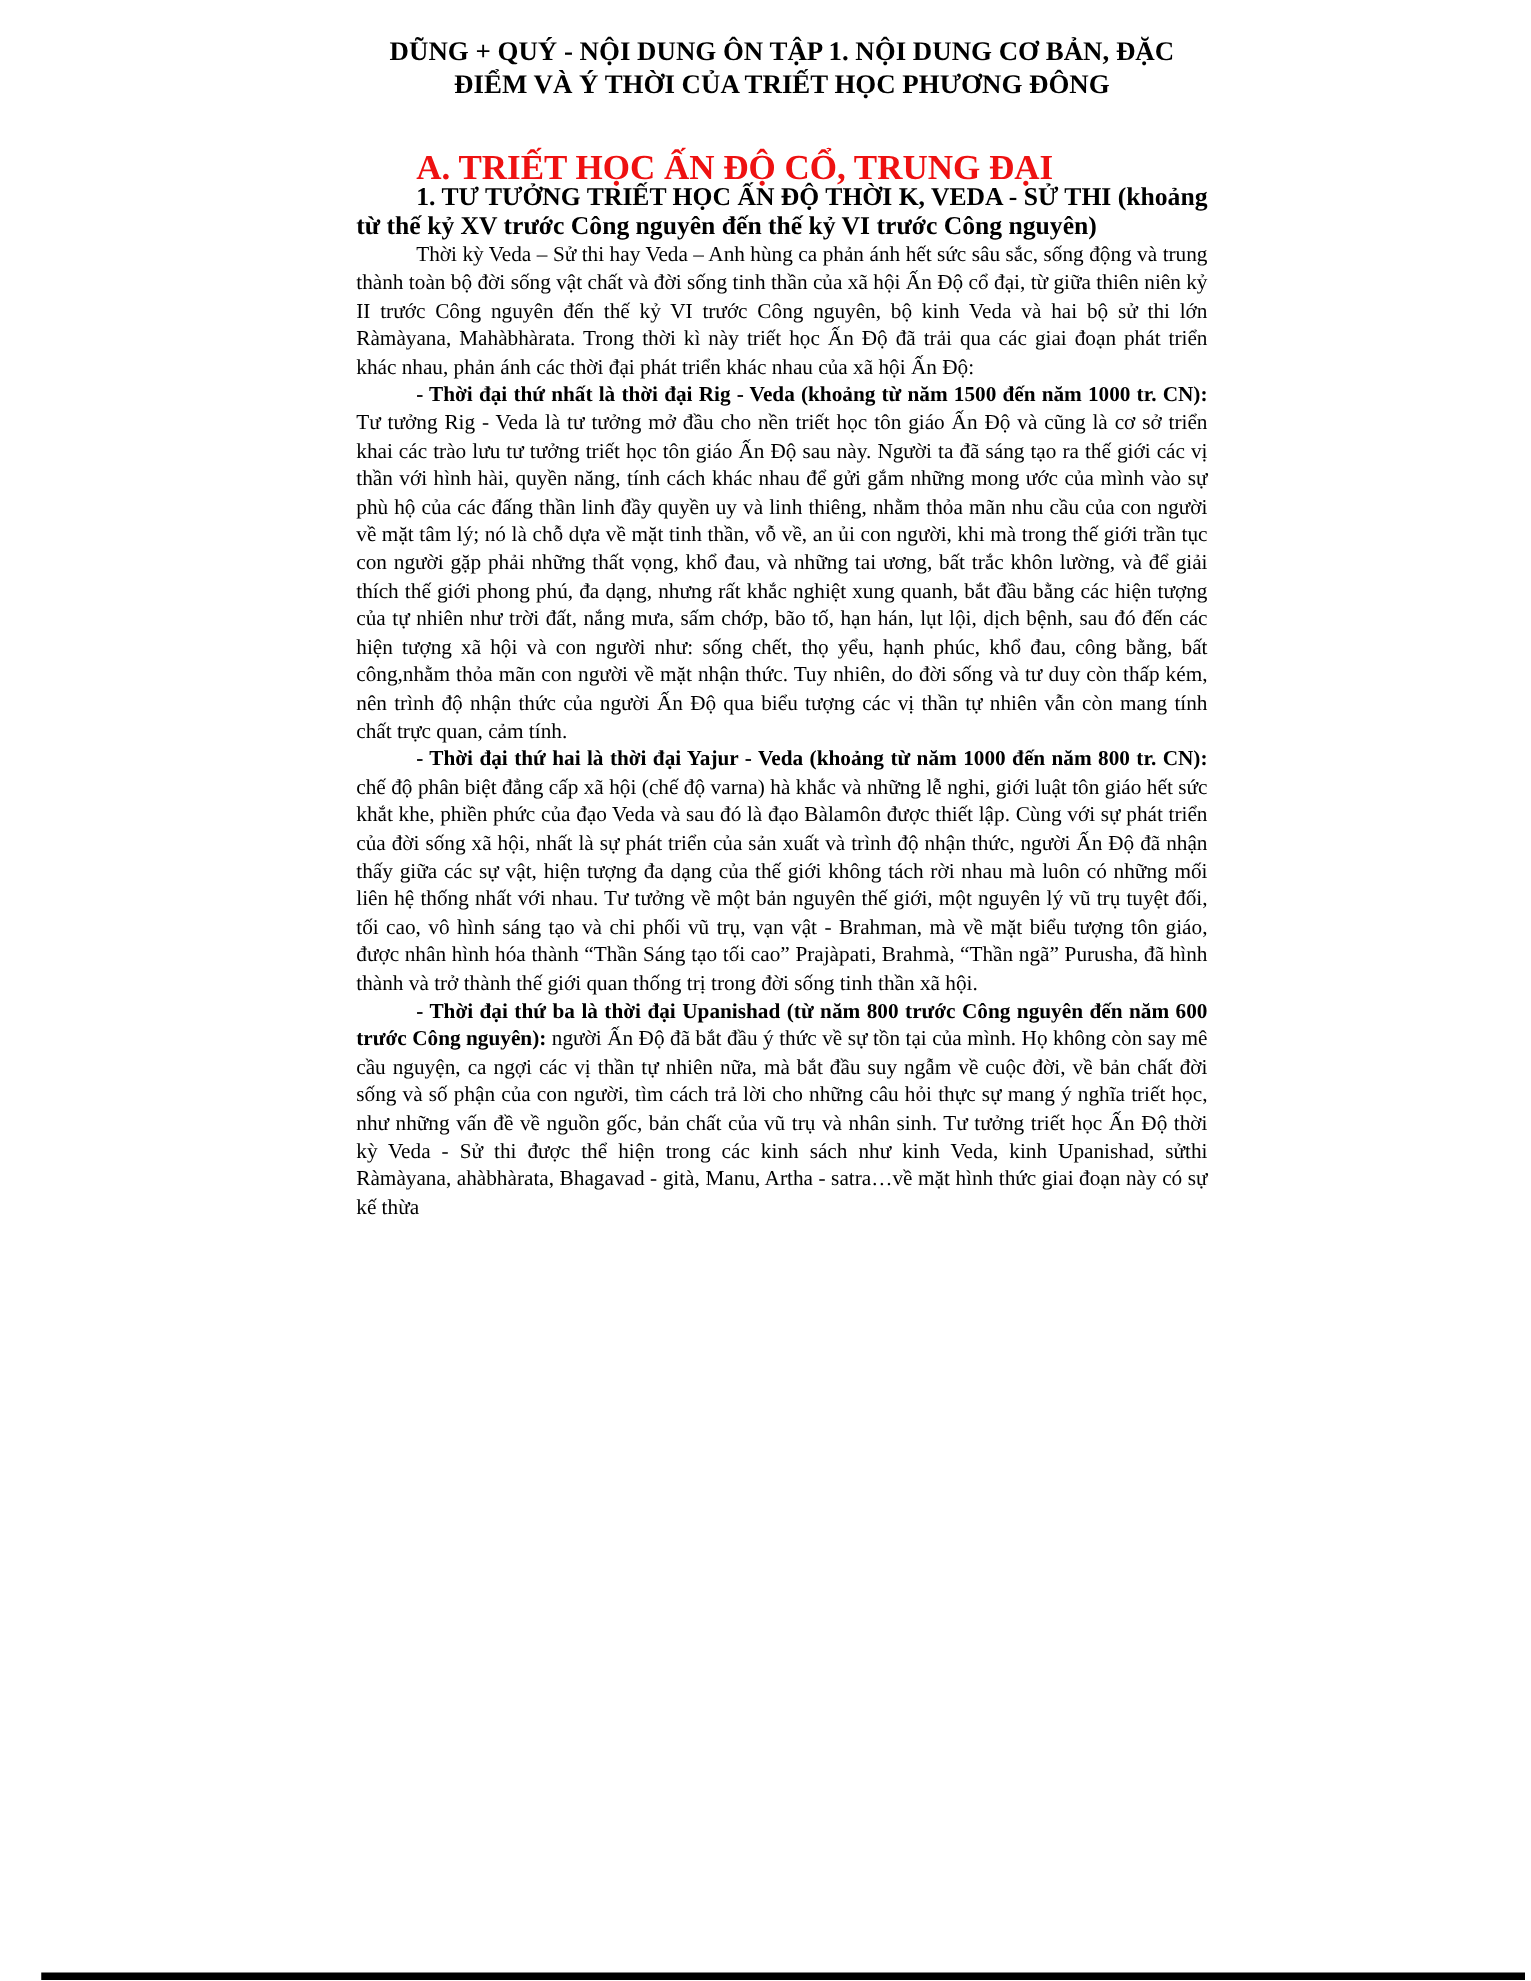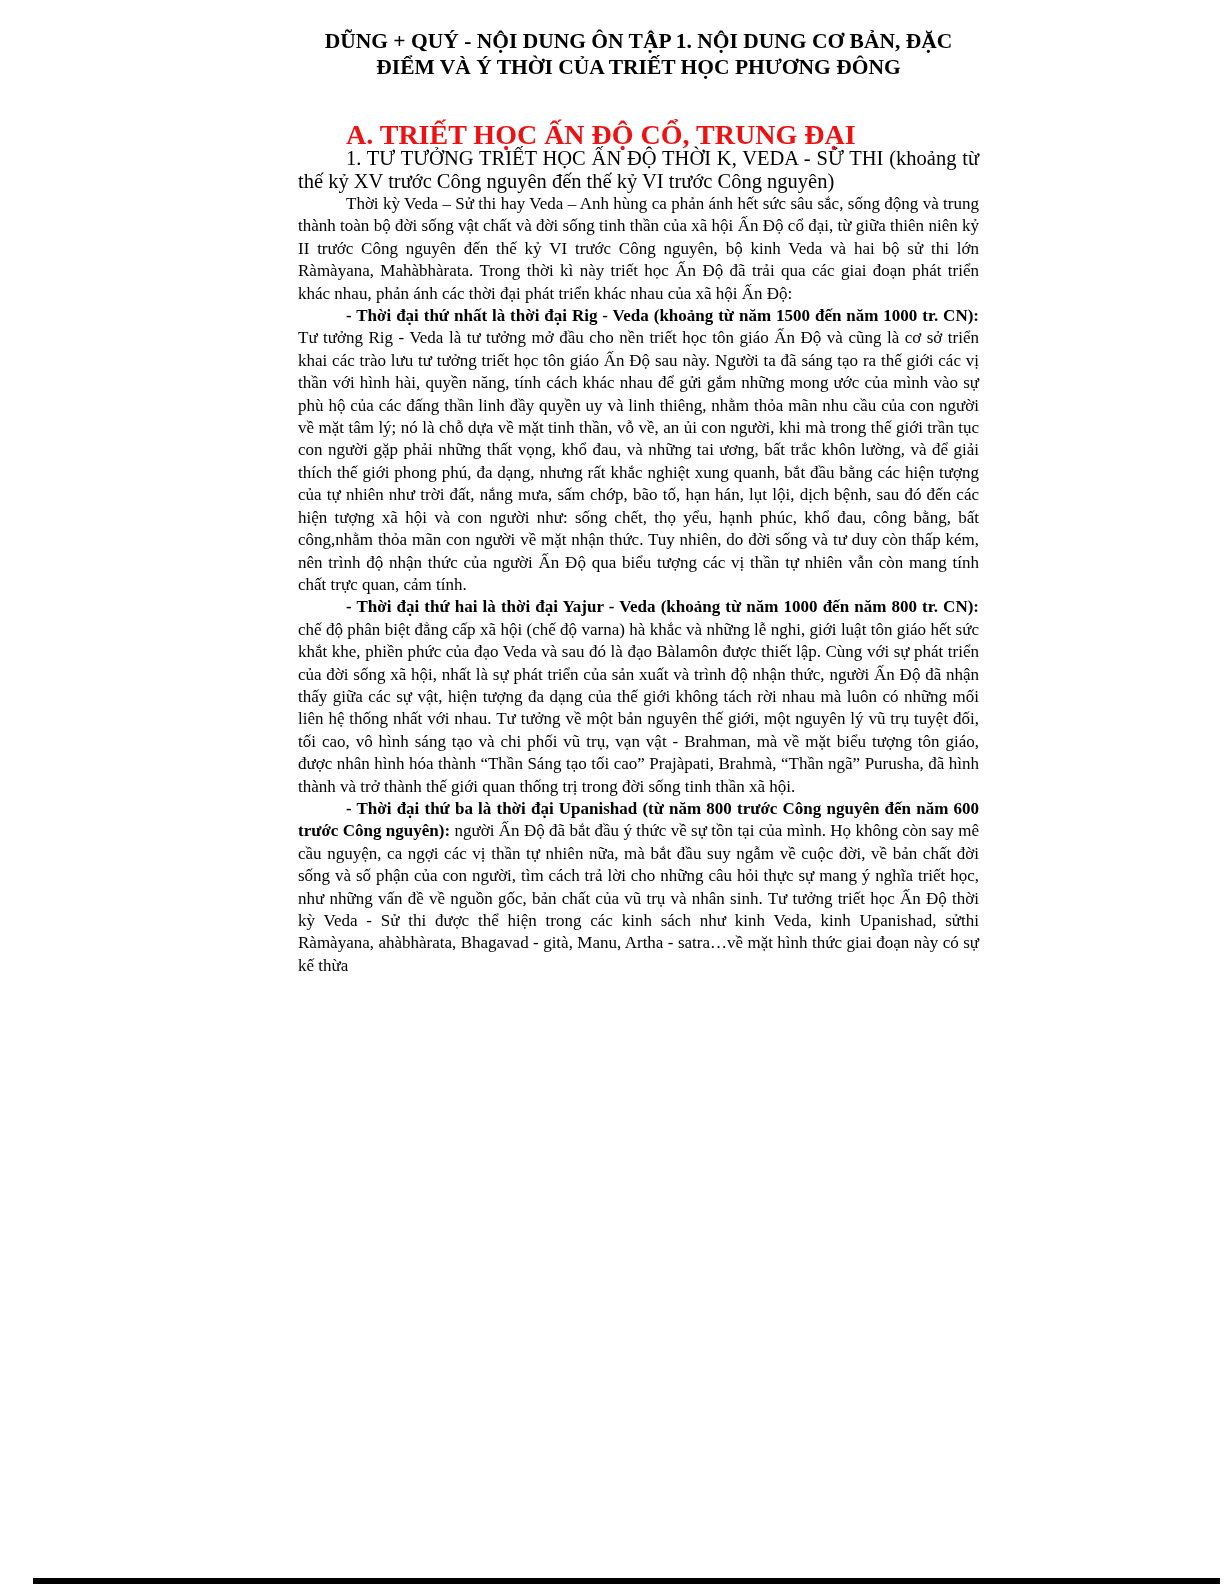--- a/index.html
+++ b/index.html
@@ -9,21 +9,21 @@
     background: #ffffff;
   }
   body {
     position: relative;
     overflow: hidden;
     font-family: "Liberation Serif", "DejaVu Serif", serif;
     color: #000000;
   }
   .doc-column {
     position: absolute;
-    left: 298px;
+    left: 285px;
     top: 0;
     width: 681px;
   }
   .doc-title {
     margin-top: 28px;
     font-size: 21.5px;
     line-height: 26px;
     font-weight: bold;
     text-align: center;
   }
@@ -38,21 +38,21 @@
   .heading-i {
     font-size: 21px;
     line-height: 25px;
     font-weight: bold;
     color: #4472c4;
     text-indent: 48px;
   }
   .section-heading {
     font-size: 20.5px;
     line-height: 23px;
-    font-weight: normal;
+    font-weight: bold;
     text-align: justify;
     text-indent: 48px;
   }
   .para {
     font-size: 17px;
     line-height: 22.4px;
     text-align: justify;
     text-indent: 48px;
   }
   .para .lead { font-weight: bold; }

